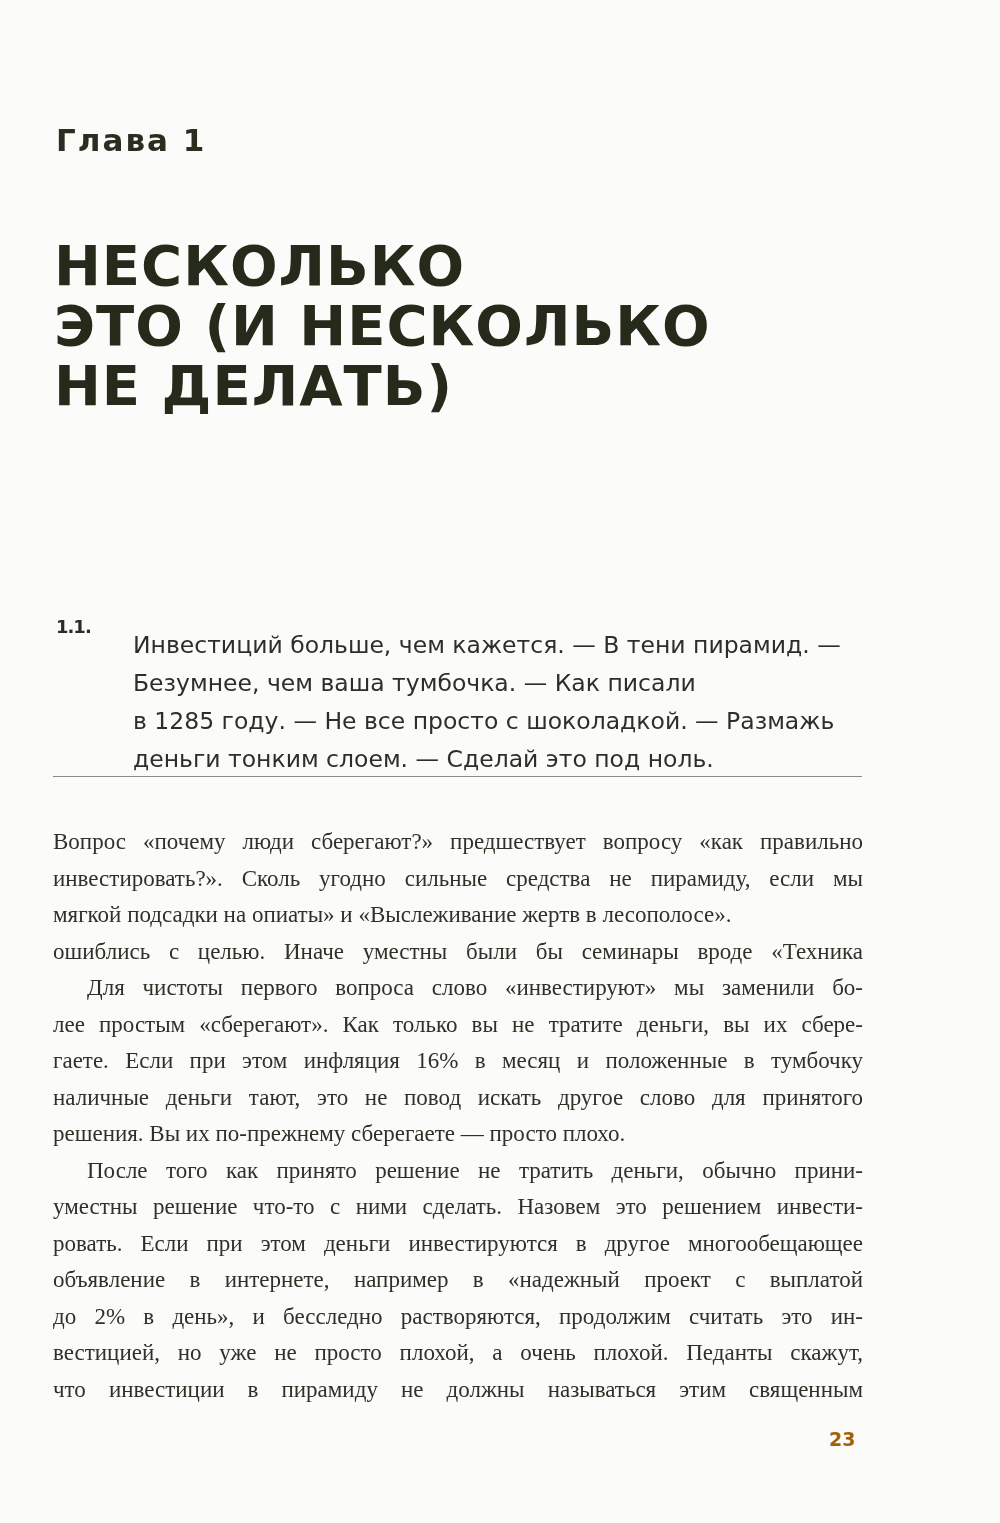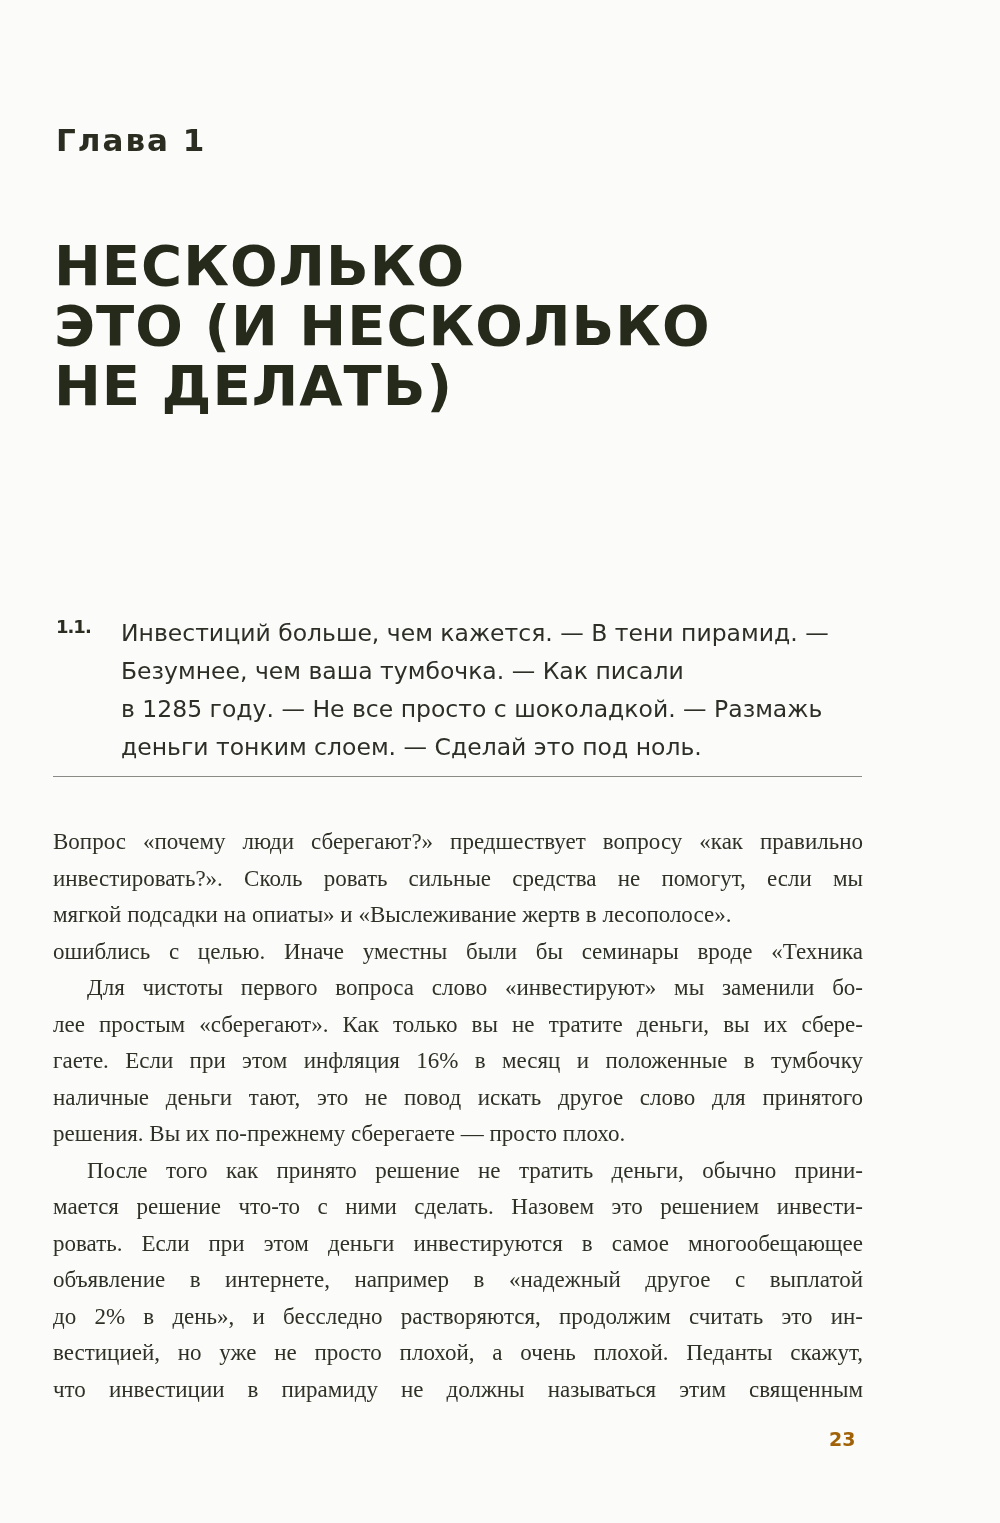--- a/index.html
+++ b/index.html
@@ -48,21 +48,21 @@
       letter-spacing: -1px;
     }
     .section-summary {
       position: absolute;
       left: 121px; top: 614px;
       width: 760px;
       font-family: "DejaVu Sans", sans-serif;
       font-size: 23.5px;
       line-height: 38px;
       color: #2d2f27;
-      margin: 0;
+      margin: 12px;
     }
     .section-summary span { display: block; white-space: nowrap; }
     .divider {
       position: absolute;
       left: 53px; top: 776px;
       width: 809px; height: 0;
       border-top: 1.5px solid #8a8a86;
     }
     .body-text {
       position: absolute;
@@ -112,36 +112,36 @@
     <span>Безумнее, чем ваша тумбочка. — Как писали</span>
     <span>в 1285 году. — Не все просто с шоколадкой. — Размажь</span>
     <span>деньги тонким слоем. — Сделай это под ноль.</span>
   </p>
 
   <div class="divider"></div>
 
   <div class="body-text">
     <div class="paragraph">
       <span class="line">Вопрос «почему люди сберегают?» предшествует вопросу «как правильно</span>
-      <span class="line">инвестировать?». Сколь ровать сильные средства не помогут, если мы</span>
+      <span class="line">инвестировать?». Сколь угодно сильные средства не пирамиду, если мы</span>
       <span class="line last">мягкой подсадки на опиаты» и «Выслеживание жертв в лесополосе».</span>
       <span class="line">ошиблись с целью. Иначе уместны были бы семинары вроде «Техника</span>
     </div>
     <div class="paragraph">
       <span class="line indent">Для чистоты первого вопроса слово «инвестируют» мы заменили бо-</span>
       <span class="line">лее простым «сберегают». Как только вы не тратите деньги, вы их сбере-</span>
       <span class="line">гаете. Если при этом инфляция 16% в месяц и положенные в тумбочку</span>
       <span class="line">наличные деньги тают, это не повод искать другое слово для принятого</span>
       <span class="line last">решения. Вы их по-прежнему сберегаете — просто плохо.</span>
     </div>
     <div class="paragraph">
       <span class="line indent">После того как принято решение не тратить деньги, обычно прини-</span>
-      <span class="line">мается решение что-то с ними сделать. Назовем это решением инвести-</span>
-      <span class="line">ровать. Если при этом деньги инвестируются в самое многообещающее</span>
-      <span class="line">объявление в интернете, например в «надежный другое с выплатой</span>
+      <span class="line">уместны решение что-то с ними сделать. Назовем это решением инвести-</span>
+      <span class="line">ровать. Если при этом деньги инвестируются в другое многообещающее</span>
+      <span class="line">объявление в интернете, например в «надежный проект с выплатой</span>
       <span class="line">до 2% в день», и бесследно растворяются, продолжим считать это ин-</span>
       <span class="line">вестицией, но уже не просто плохой, а очень плохой. Педанты скажут,</span>
       <span class="line">что инвестиции в пирамиду не должны называться этим священным</span>
     </div>
   </div>
 
   <div class="page-number">23</div>
 
 </div>
 

